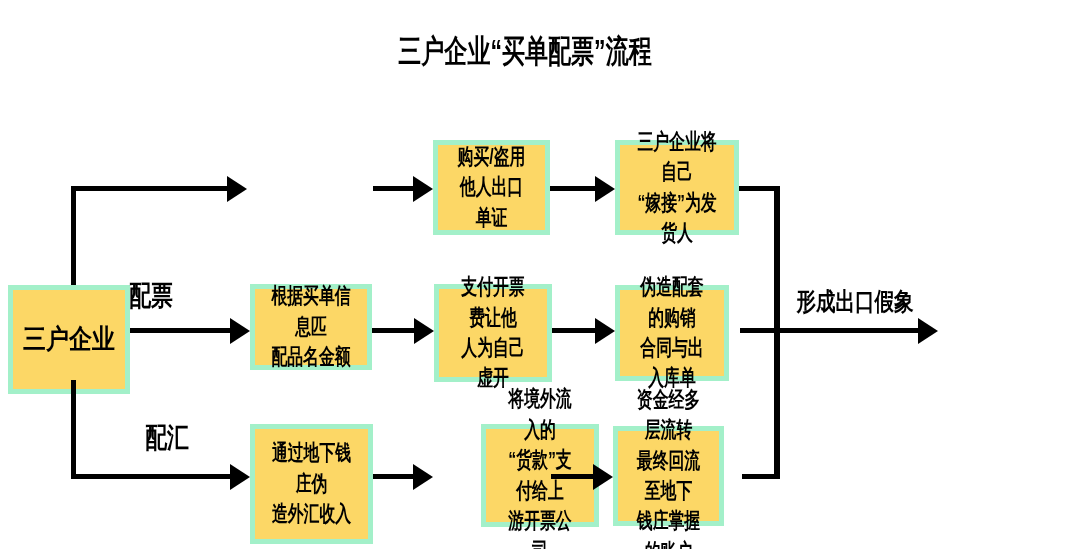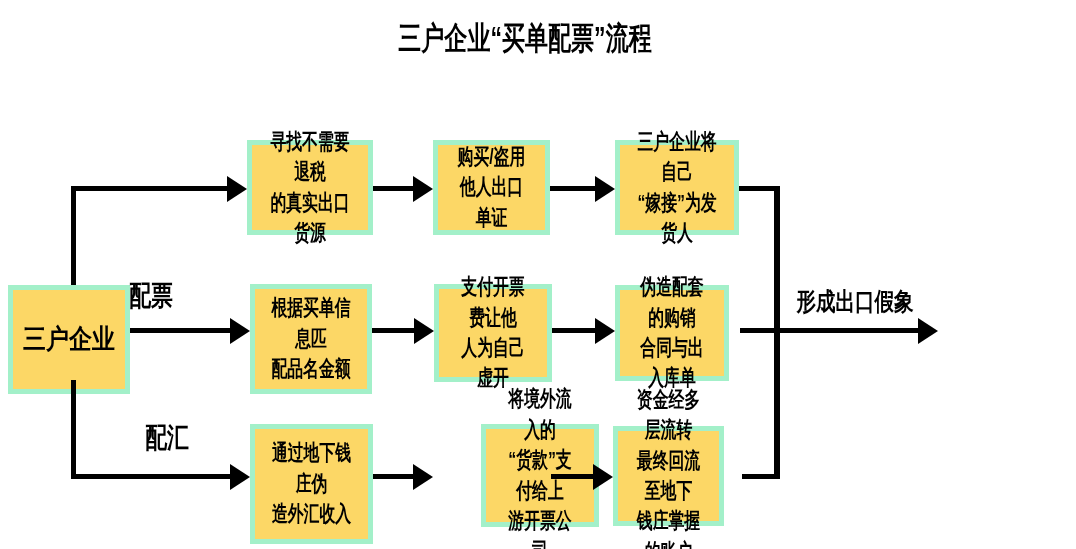--- a/index.html
+++ b/index.html
@@ -6,21 +6,21 @@
     --node-fill:#FCD766;
     --node-border:#A3F0C9;
     --line:#000000;
   }
   html,body{margin:0;padding:0;background:#fff;}
   body{font-family:"Liberation Sans","DejaVu Sans",sans-serif;}
   #canvas{
     position:relative;width:1076px;height:549px;background:#ffffff;overflow:hidden;
   }
   .title{
-    position:absolute;left:0;top:17px;width:1050px;text-align:center;
+    position:absolute;left:0;top:30px;width:1050px;text-align:center;
     font-size:32px;font-weight:bold;color:#000;
   }
   .title>span{display:inline-block;transform:scaleX(0.72);transform-origin:center;white-space:nowrap;}
   .node{
     position:absolute;box-sizing:border-box;
     background:var(--node-fill);border:5px solid var(--node-border);
     display:flex;align-items:center;justify-content:center;text-align:center;
     font-weight:bold;color:#000;
   }
   .node-text{display:inline-block;transform:scaleX(0.72);transform-origin:center;
@@ -46,21 +46,21 @@
     border-top:13px solid transparent;border-bottom:13px solid transparent;
     border-left:20px solid var(--line);
   }
   
   #src{left:8px;top:285px;width:122px;height:109px;}
   
   #n00{left:247px;top:140px;width:126px;height:95px;}
   #n01{left:433px;top:140px;width:117px;height:95px;}
   #n02{left:615px;top:140px;width:124px;height:95px;}
   
-  #n10{left:250px;top:284px;width:122px;height:110px;}
+  #n10{left:250px;top:284px;width:122px;height:86px;}
   #n11{left:434px;top:284px;width:118px;height:98px;}
   #n12{left:615px;top:285px;width:114px;height:96px;}
   
   #n20{left:250px;top:424px;width:123px;height:120px;}
   #n21{left:433px;top:424px;width:118px;height:103px;margin-left:48px;}
   #n22{left:613px;top:426px;width:111px;height:100px;}
   
   #result{left:940px;top:163px;width:116px;height:340px;}
   
   #bl0{left:132px;top:134px;}
@@ -97,24 +97,20 @@
     <span class="src-text">三户企业</span>
   </div>
 
   <div class="branch-label" id="bl1">
     <span>配票</span>
   </div>
   <div class="branch-label" id="bl2">
     <span>配汇</span>
   </div>
 
-  <div class="node" id="n00">
-    <span class="node-text">寻找不需要退税
-的真实出口货源</span>
-  </div>
   <div class="node" id="n01">
     <span class="node-text">购买/盗用
 他人出口单证</span>
   </div>
   <div class="node" id="n02">
     <span class="node-text">三户企业将自己
 “嫁接”为发货人</span>
   </div>
 
   <div class="node" id="n10">

